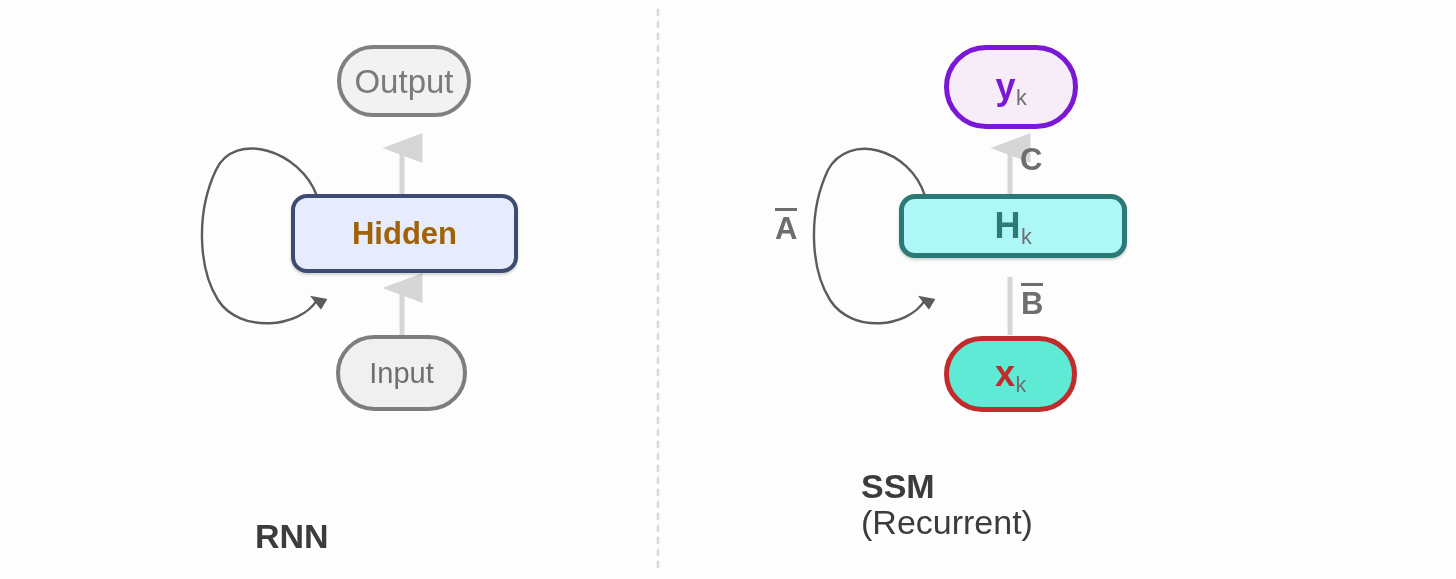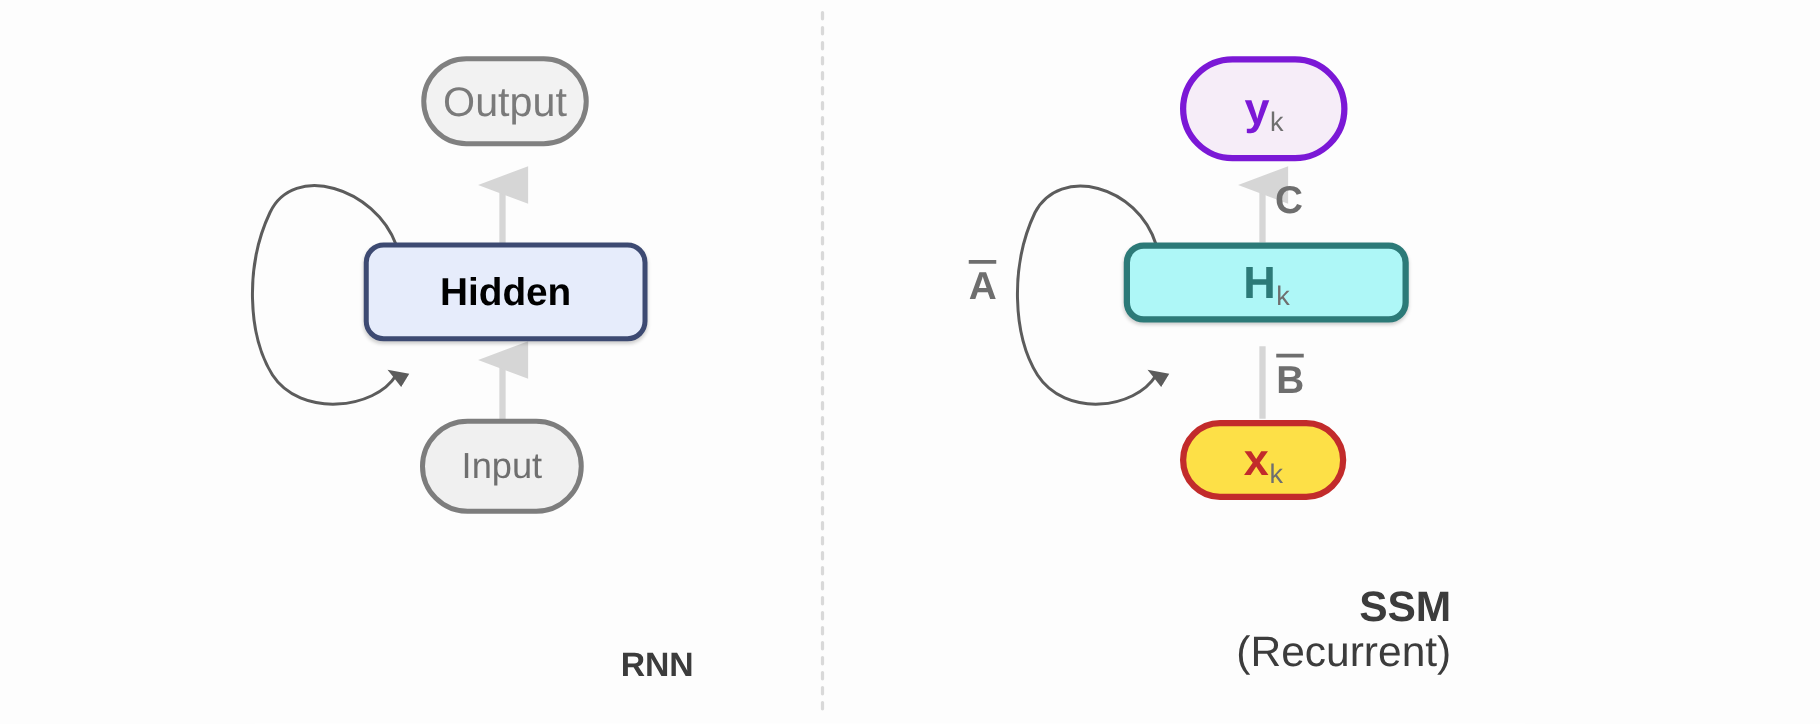--- a/index.html
+++ b/index.html
@@ -47,21 +47,21 @@
     left: 337px; top: 45px; width: 134px; height: 72px;
     background: #f2f2f2;
     border: 4px solid #808080;
     color: #7a7a7a;
     font-size: 33px;
   }
   .n-hidden {
     left: 291px; top: 194px; width: 227px; height: 79px;
     background: #e6ecfb;
     border: 4px solid #3d4a72;
-    color: #000000;
+    color: #a16207;
     font-size: 31px;
     font-weight: 700;
     box-shadow: 0 2px 3px rgba(0,0,0,0.18);
   }
   .n-input {
     left: 336px; top: 335px; width: 131px; height: 76px;
     background: #f0f0f0;
     border: 4px solid #7d7d7d;
     color: #6f6f6f;
     font-size: 29px;
@@ -74,22 +74,22 @@
     font-size: 36px;
   }
   .n-hk {
     left: 899px; top: 194px; width: 228px; height: 64px;
     background: #aef7f7;
     border: 5px solid #2c7a78;
     font-size: 36px;
     box-shadow: 0 2px 3px rgba(0,0,0,0.18);
   }
   .n-xk {
-    left: 944px; top: 336px; width: 133px; height: 64px;
-    background: #fde047;
+    left: 944px; top: 336px; width: 133px; height: 76px;
+    background: #5eead4;
     border: 5px solid #c22b2b;
     font-size: 36px;
   }
   
   .sym {
     display: inline-block;
     position: relative;
     font-weight: 700;
     letter-spacing: 0;
   }
@@ -119,28 +119,28 @@
     border-top: 3px solid #6e6e6e;
     padding-top: 2px;
     line-height: 1;
   }
   .lbl-A  { left: 775px; top: 208px; }
   .lbl-C  { left: 1020px; top: 144px; }
   .lbl-B  { left: 1021px; top: 283px; }
   
   .caption {
     position: absolute;
-    text-align: right;
+    text-align: left;
     color: #3c3c3c;
     line-height: 1.06;
     z-index: 6;
   }
   .cap-rnn {
     left: 255px; top: 518px; width: 300px;
-    font-size: 27px; font-weight: 700;
+    font-size: 34px; font-weight: 700;
   }
   .cap-ssm {
     left: 861px; top: 468px; width: 300px;
   }
   .cap-ssm .l1 { font-size: 34px; font-weight: 700; display: block; }
   .cap-ssm .l2 { font-size: 34px; font-weight: 400; display: block; color: #3c3c3c; }
 </style>
 </head>
 <body>
 

